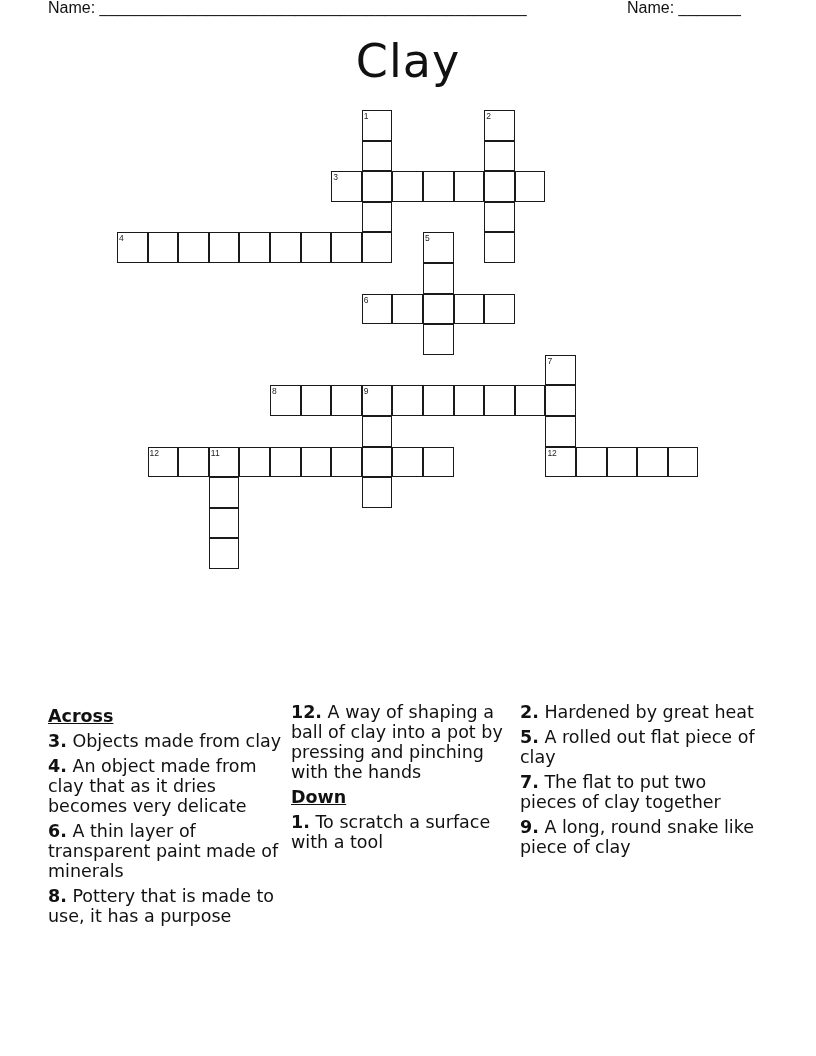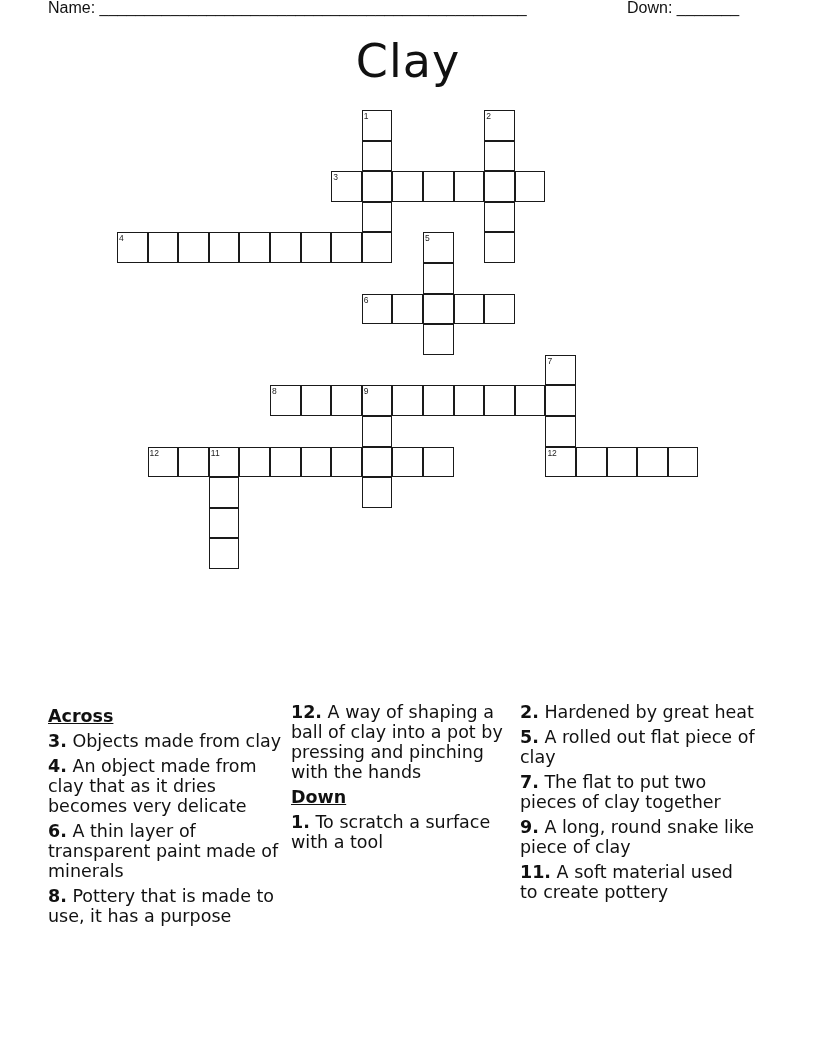--- a/index.html
+++ b/index.html
@@ -17,21 +17,21 @@
   .col3 { left:520px; width:235px; }
   .clue-heading { font-weight:bold; text-decoration:underline; margin:4px 0 5px 0; }
   .clue { margin:0 0 5px 0; }
   .clue b { font-weight:bold; }
 </style>
 </head>
 <body>
 
 <div class="header">
   <span class="name">Name: ________________________________________________</span>
-  <span class="date">Down: _______</span>
+  <span class="date">Name: _______</span>
 </div>
 
 <div class="title">Clay</div>
 
 <div class="grid" id="grid">
     <div class="cell" style="left: 361.8px; top: 110px;">
       <span class="num">1</span>
     </div>
     <div class="cell" style="left: 361.8px; top: 140.6px;"></div>
     <div class="cell" style="left: 361.8px; top: 171.2px;"></div>
@@ -131,14 +131,13 @@
   <div class="clue"><b>12.</b> <span>A way of shaping a ball of clay into a pot by pressing and pinching with the hands</span></div>
   <div class="clue-heading">Down</div>
   <div class="clue"><b>1.</b> <span>To scratch a surface with a tool</span></div>
 </div>
 
 <div class="clues col3">
   <div class="clue"><b>2.</b> <span>Hardened by great heat</span></div>
   <div class="clue"><b>5.</b> <span>A rolled out flat piece of clay</span></div>
   <div class="clue"><b>7.</b> <span>The flat to put two pieces of clay together</span></div>
   <div class="clue"><b>9.</b> <span>A long, round snake like piece of clay</span></div>
-  <div class="clue"><b>11.</b> <span>A soft material used to create pottery</span></div>
 </div>
 
 </body></html>

